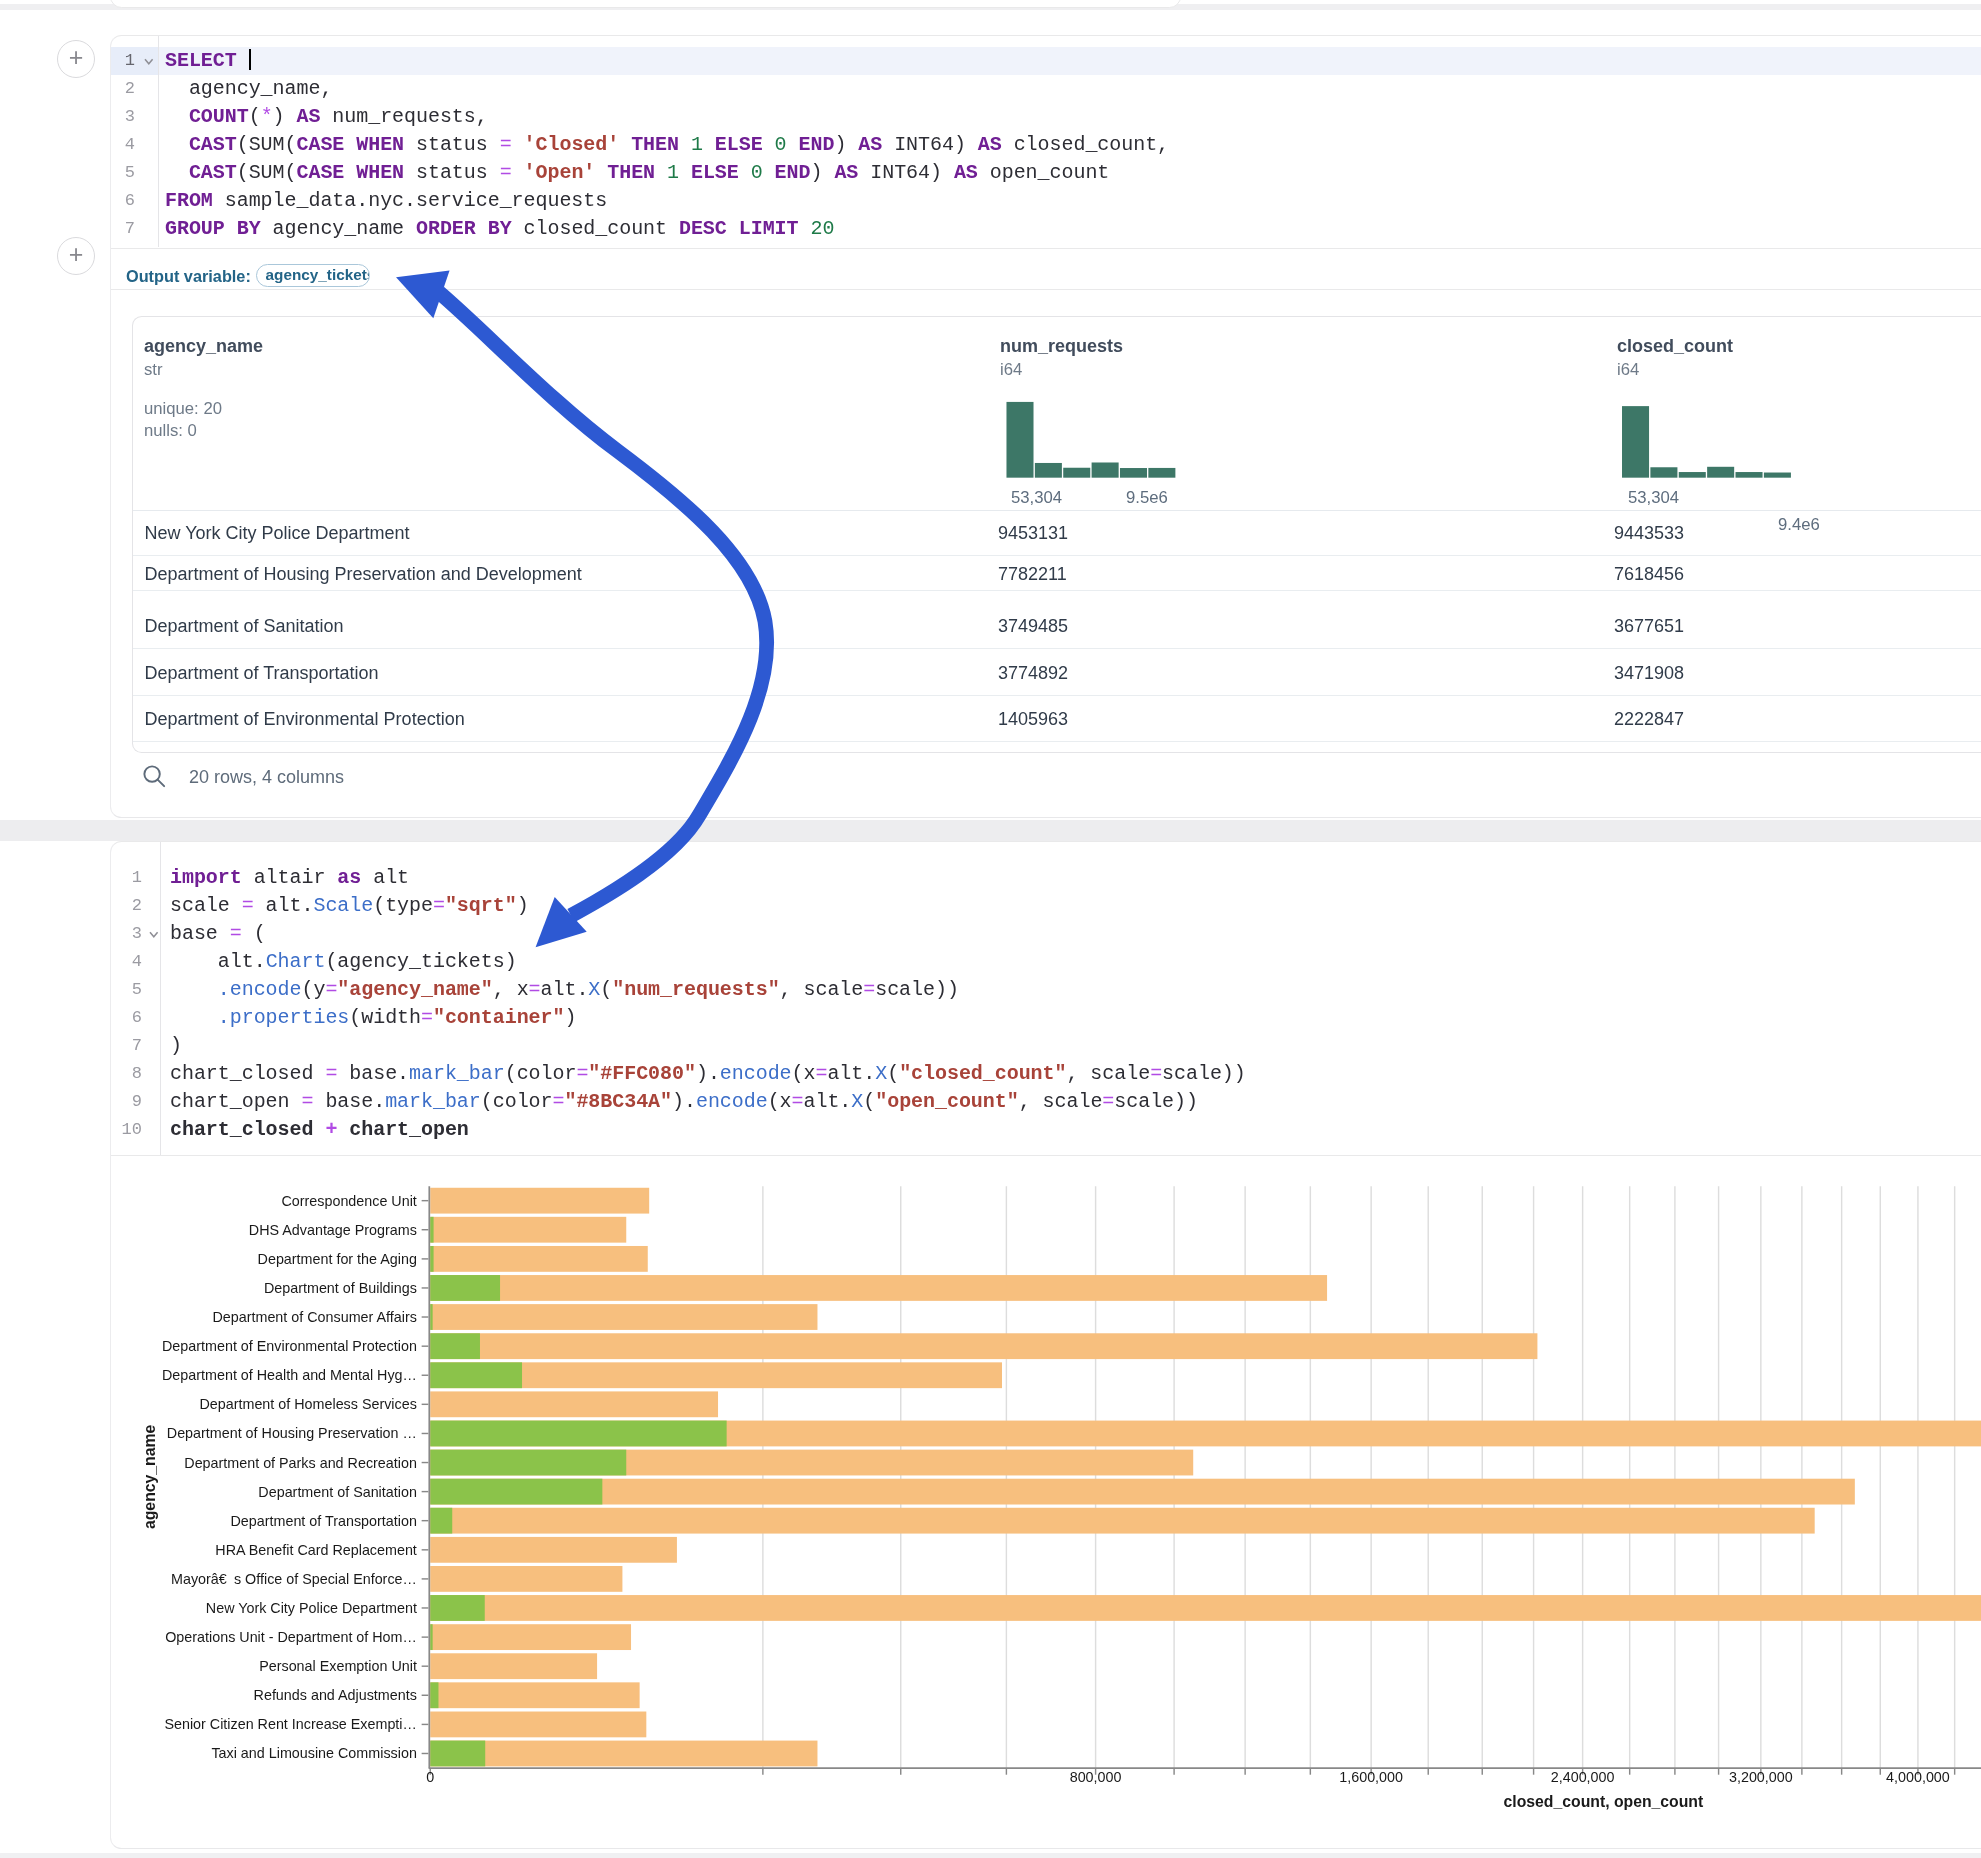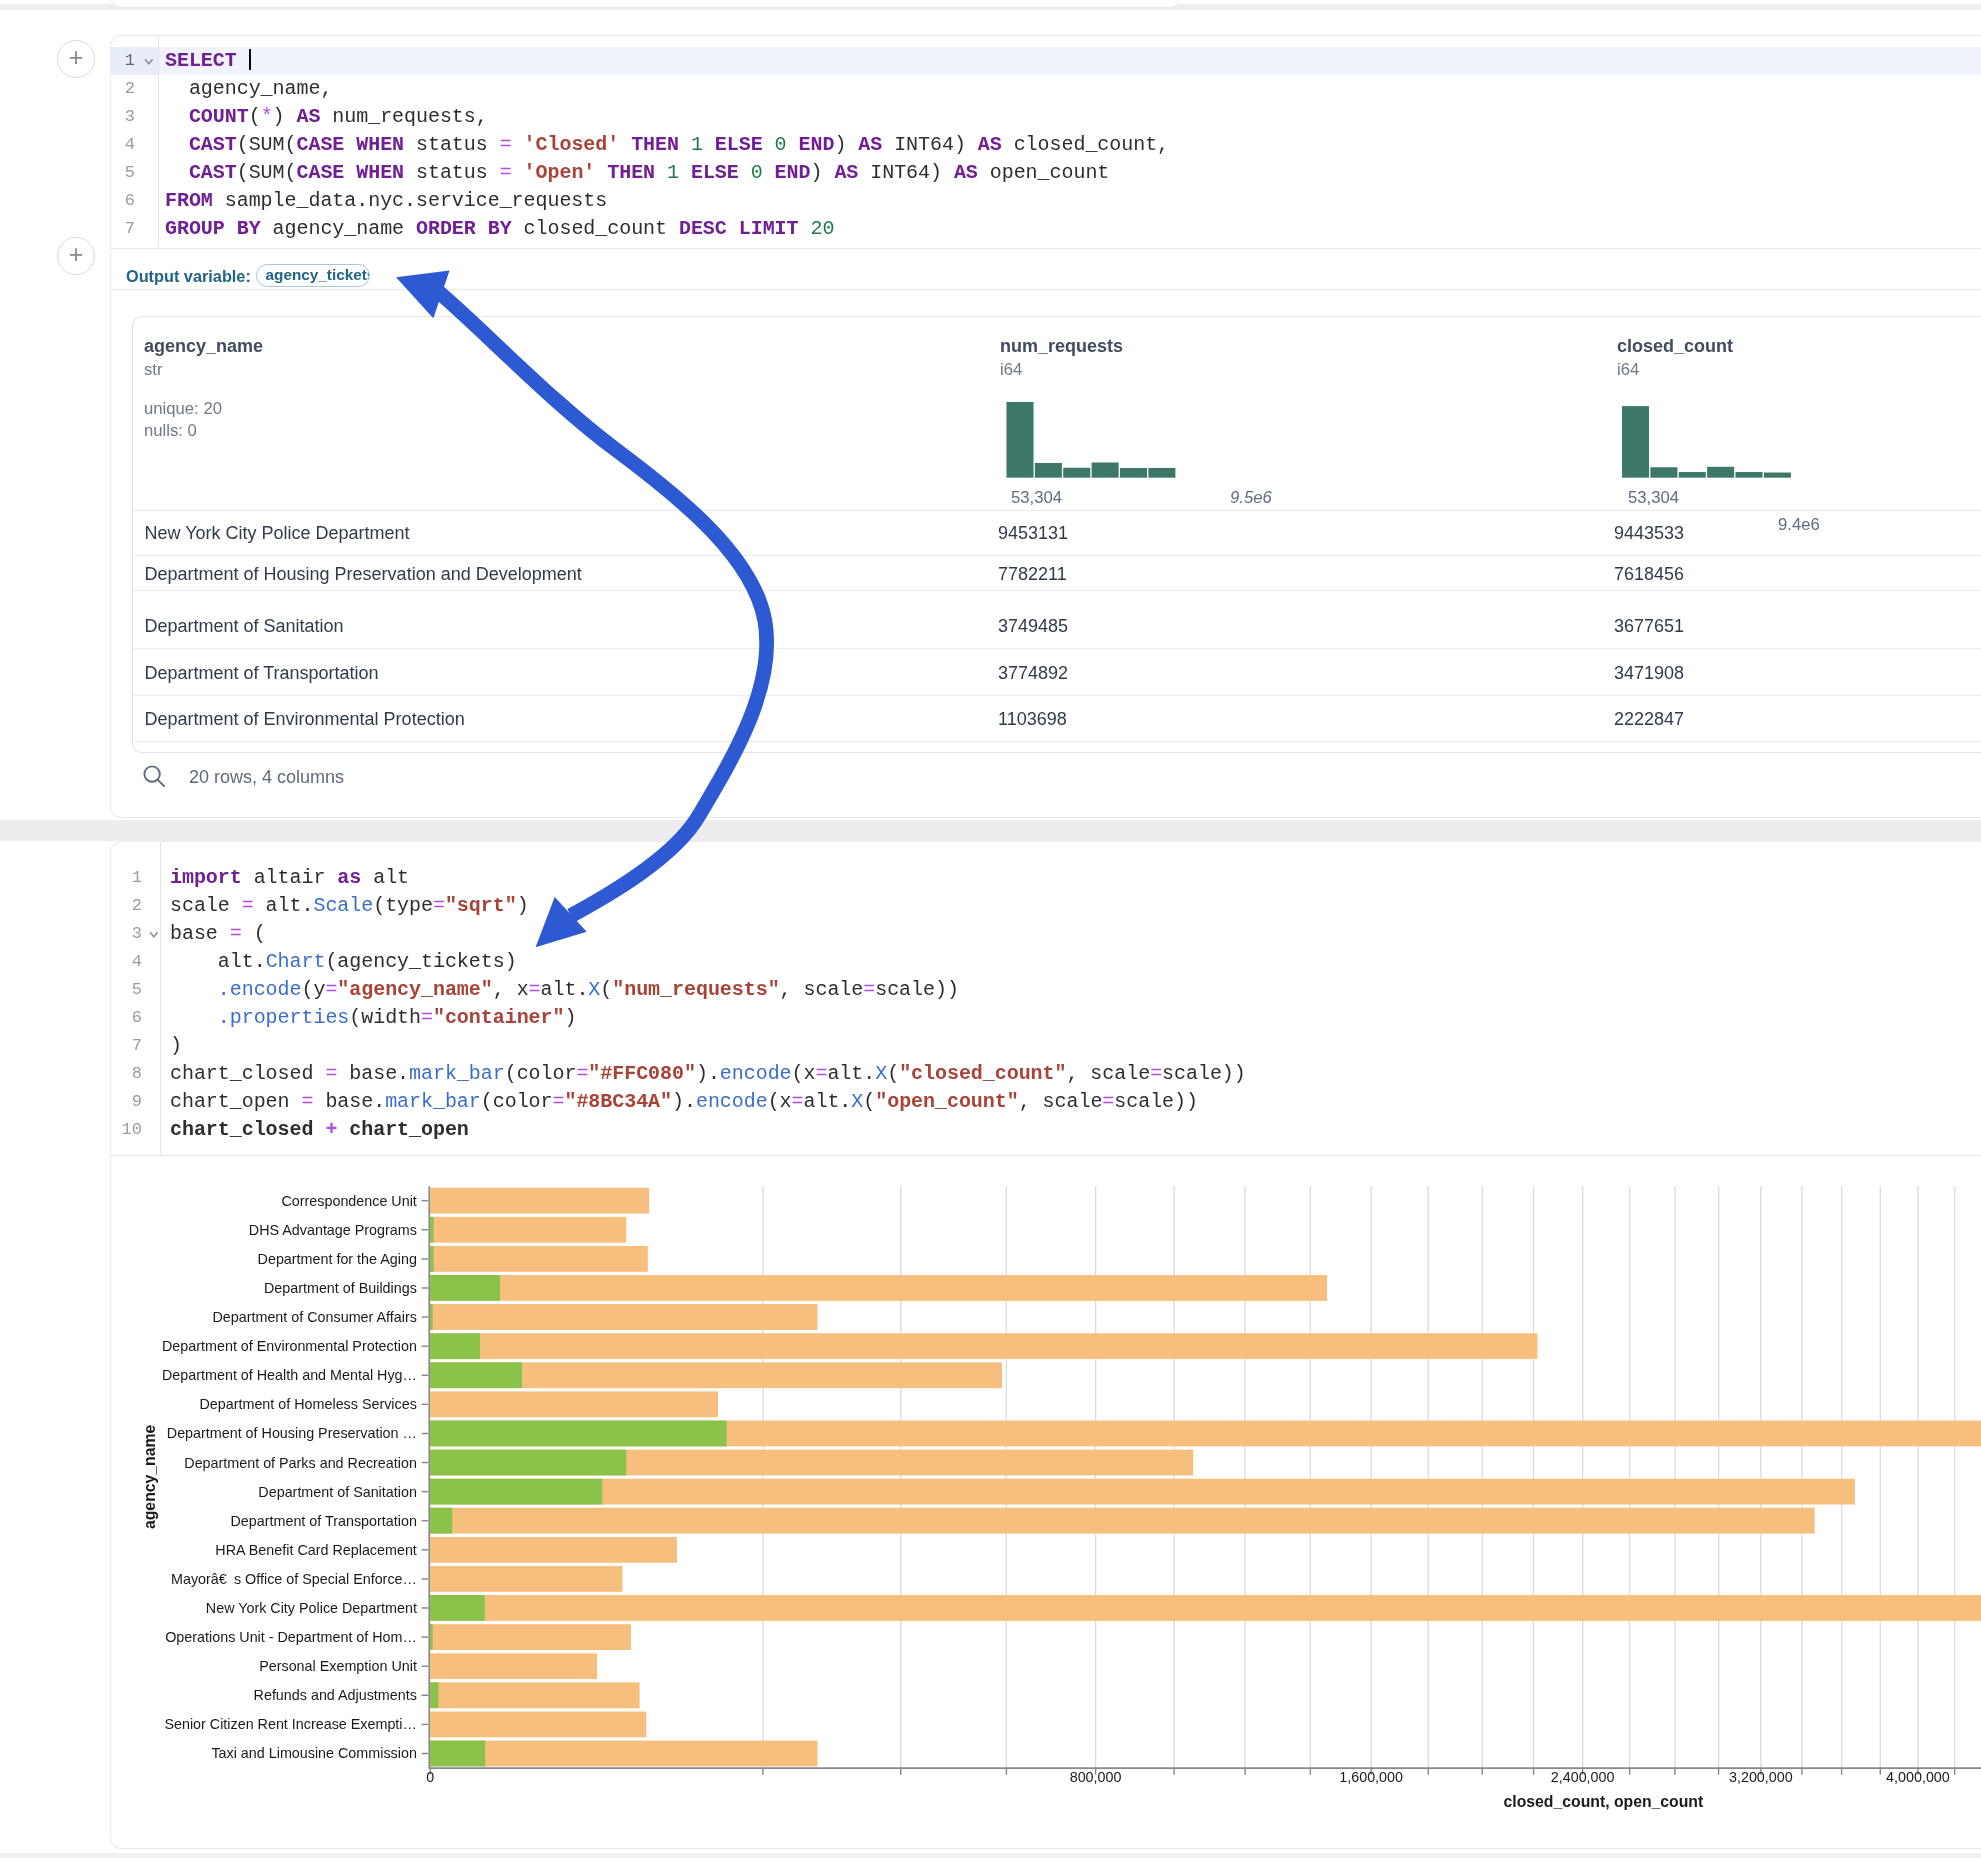--- a/index.html
+++ b/index.html
@@ -75,21 +75,21 @@
     <rect x="1171.5" y="489.9" width="28.3" height="10.1" fill="#3d7767"></rect>
     <rect x="1201.2" y="489.8" width="28.3" height="10.2" fill="#3d7767"></rect>
     <rect x="1697.0" y="425.1" width="28.3" height="74.9" fill="#3d7767"></rect>
     <rect x="1726.7" y="489.1" width="28.3" height="10.9" fill="#3d7767"></rect>
     <rect x="1756.4" y="494.1" width="28.3" height="5.9" fill="#3d7767"></rect>
     <rect x="1786.1" y="488.6" width="28.3" height="11.4" fill="#3d7767"></rect>
     <rect x="1815.8" y="494.1" width="28.3" height="5.9" fill="#3d7767"></rect>
     <rect x="1845.5" y="494.6" width="28.3" height="5.4" fill="#3d7767"></rect>
   </svg>
 <div class="abs" style="left:1011px;top:488px;font-size:16.7px;color:#5e6d7e;">53,304</div>
-<div class="abs" style="left:1230px;top:488px;font-size:16.7px;color:#5e6d7e;font-style:italic;">9.5e6</div>
+<div class="abs" style="left:1126px;top:488px;font-size:16.7px;color:#5e6d7e;">9.5e6</div>
 <div class="abs" style="left:1628px;top:488px;font-size:16.7px;color:#5e6d7e;">53,304</div>
 <div class="abs" style="left:1778px;top:515px;font-size:16.7px;color:#5e6d7e;">9.4e6</div>
 <div class="abs" style="left:133px;top:510px;width:1850px;height:0;border-top:1.4px solid #e6eaee;"></div>
 <div class="trow" style="top:510px;height:46px;">
     <span class="tc" style="left:11.5px;">New York City Police Department</span>
     <span class="tc" style="left:865px;">9453131</span>
     <span class="tc" style="left:1481px;">9443533</span>
   </div>
 <div class="trow" style="top:557px;height:34px;">
     <span class="tc" style="left:11.5px;">Department of Housing Preservation and Development</span>
@@ -101,21 +101,21 @@
     <span class="tc" style="left:865px;">3749485</span>
     <span class="tc" style="left:1481px;">3677651</span>
   </div>
 <div class="trow" style="top:650px;height:46px;">
     <span class="tc" style="left:11.5px;">Department of Transportation</span>
     <span class="tc" style="left:865px;">3774892</span>
     <span class="tc" style="left:1481px;">3471908</span>
   </div>
 <div class="trow" style="top:696px;height:46px;">
     <span class="tc" style="left:11.5px;">Department of Environmental Protection</span>
-    <span class="tc" style="left:865px;">1103698</span>
+    <span class="tc" style="left:865px;">1405963</span>
     <span class="tc" style="left:1481px;">2222847</span>
   </div>
 
 <svg class="abs" style="left:141px;top:763px;" width="27" height="27" viewBox="0 0 28 28">
  <circle cx="11.5" cy="11.5" r="8" fill="none" stroke="#5e6b7a" stroke-width="2"></circle>
  <line x1="17.5" y1="17.5" x2="24" y2="24" stroke="#5e6b7a" stroke-width="2" stroke-linecap="round"></line>
 </svg>
 <div class="abs" style="left:189px;top:767px;font-size:18px;color:#5e6b7a;">20 rows, 4 columns</div>
 
 <div class="abs" style="left:0;top:820px;width:1982px;height:20.6px;background:#ededef;"></div>

